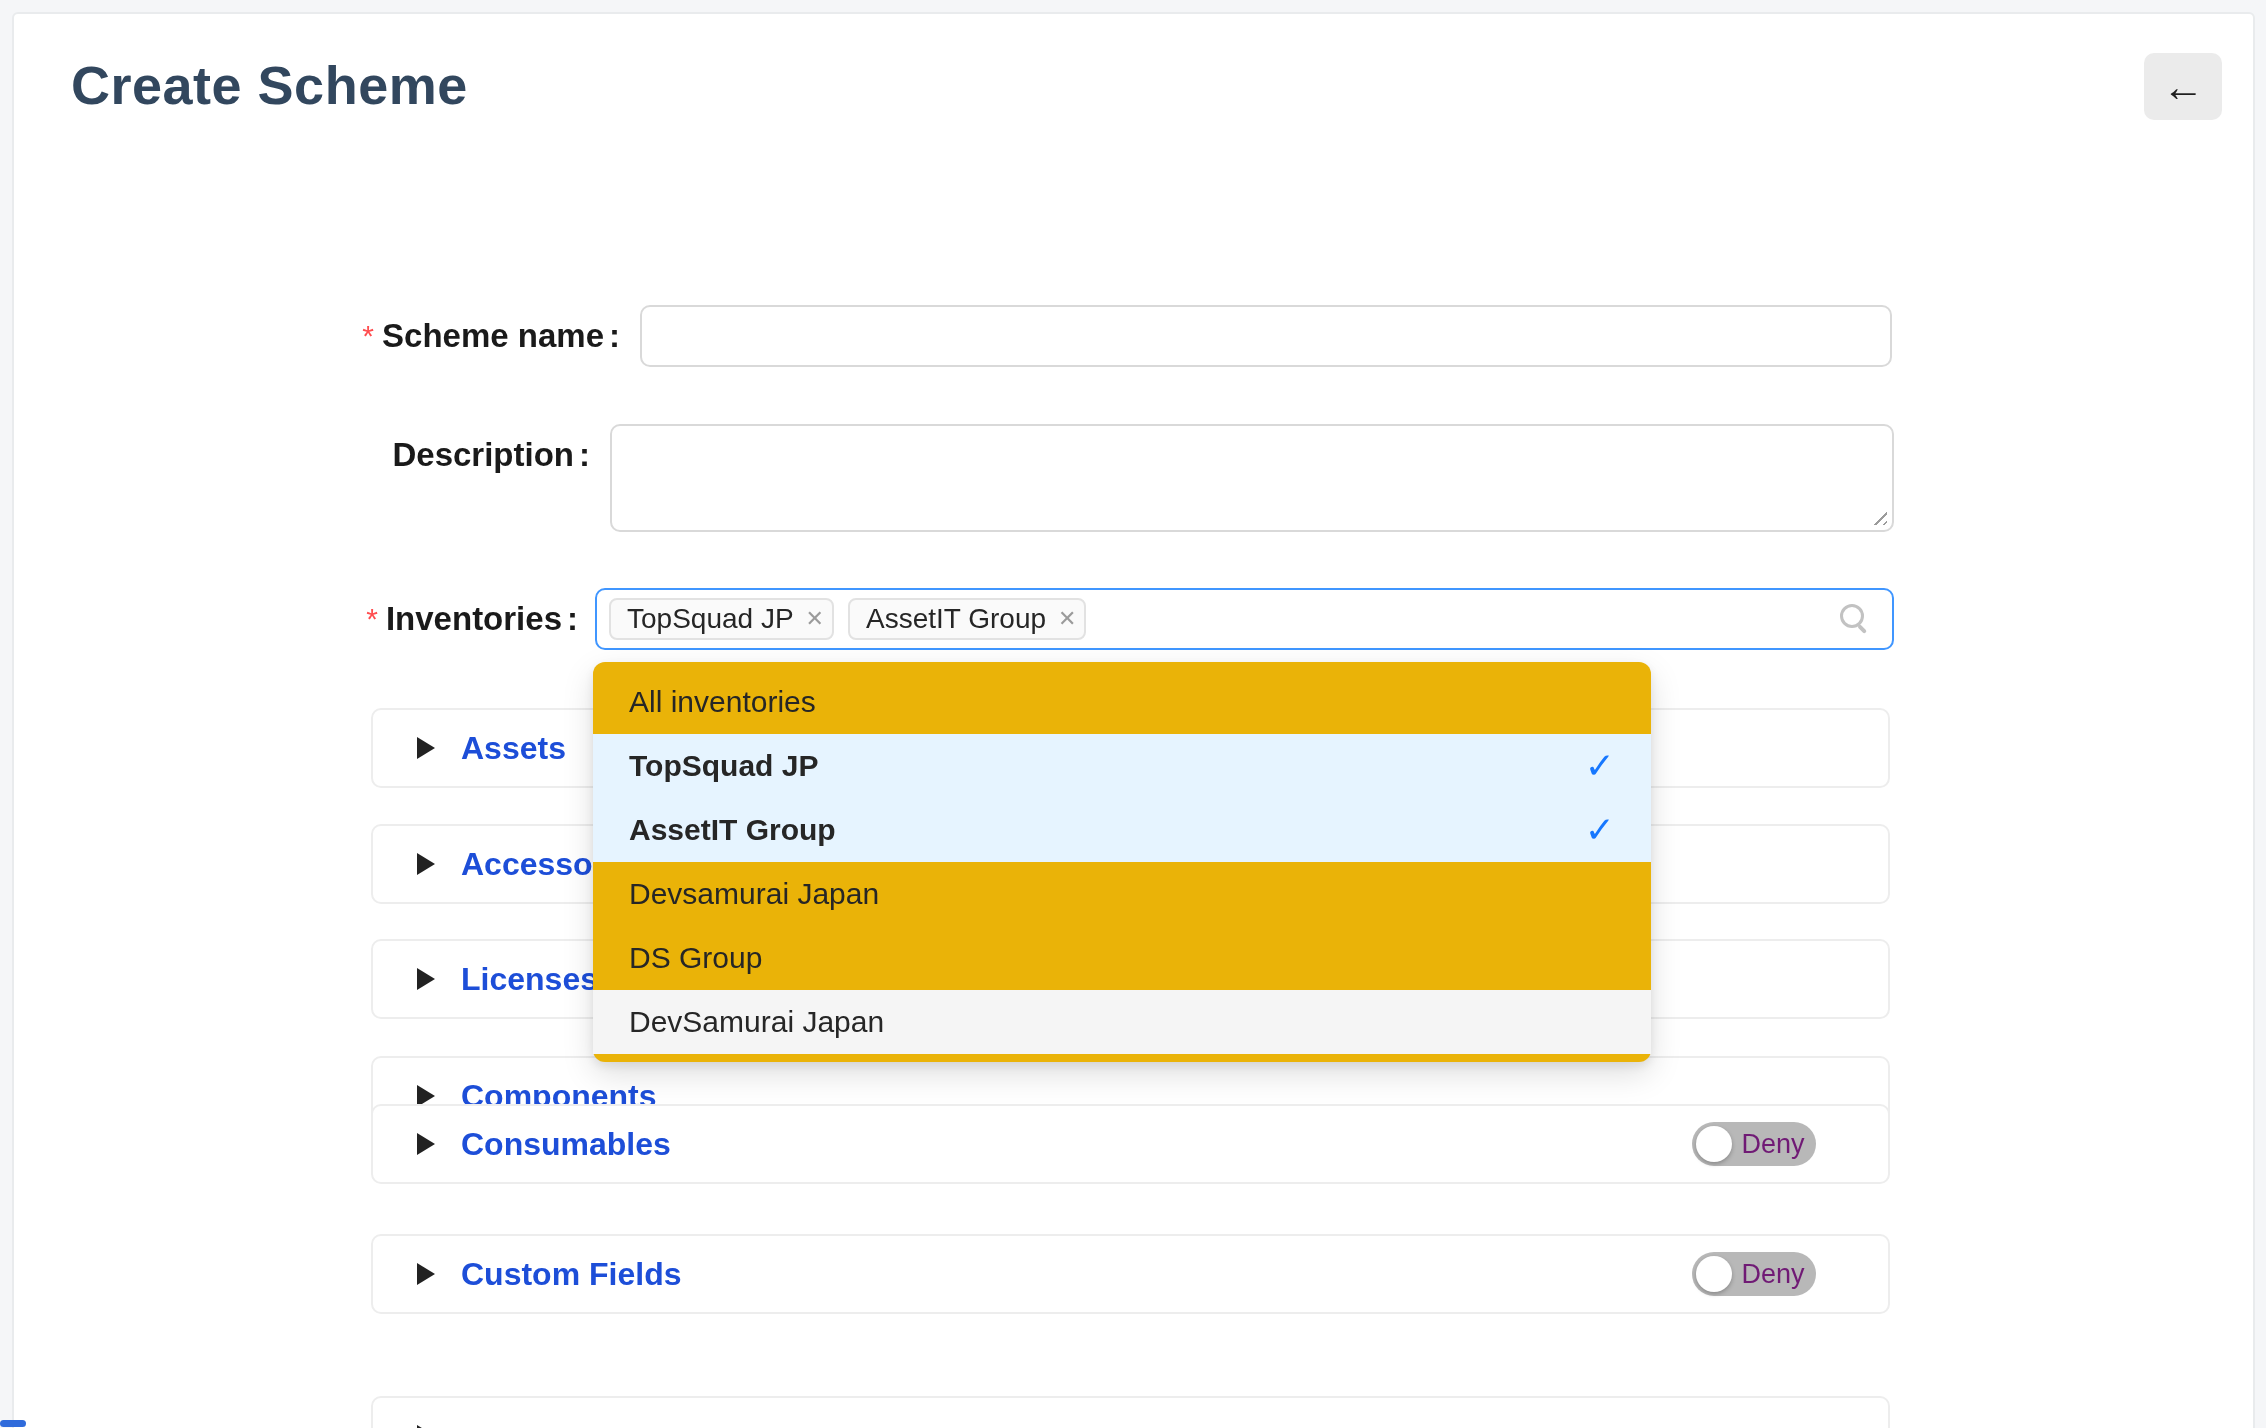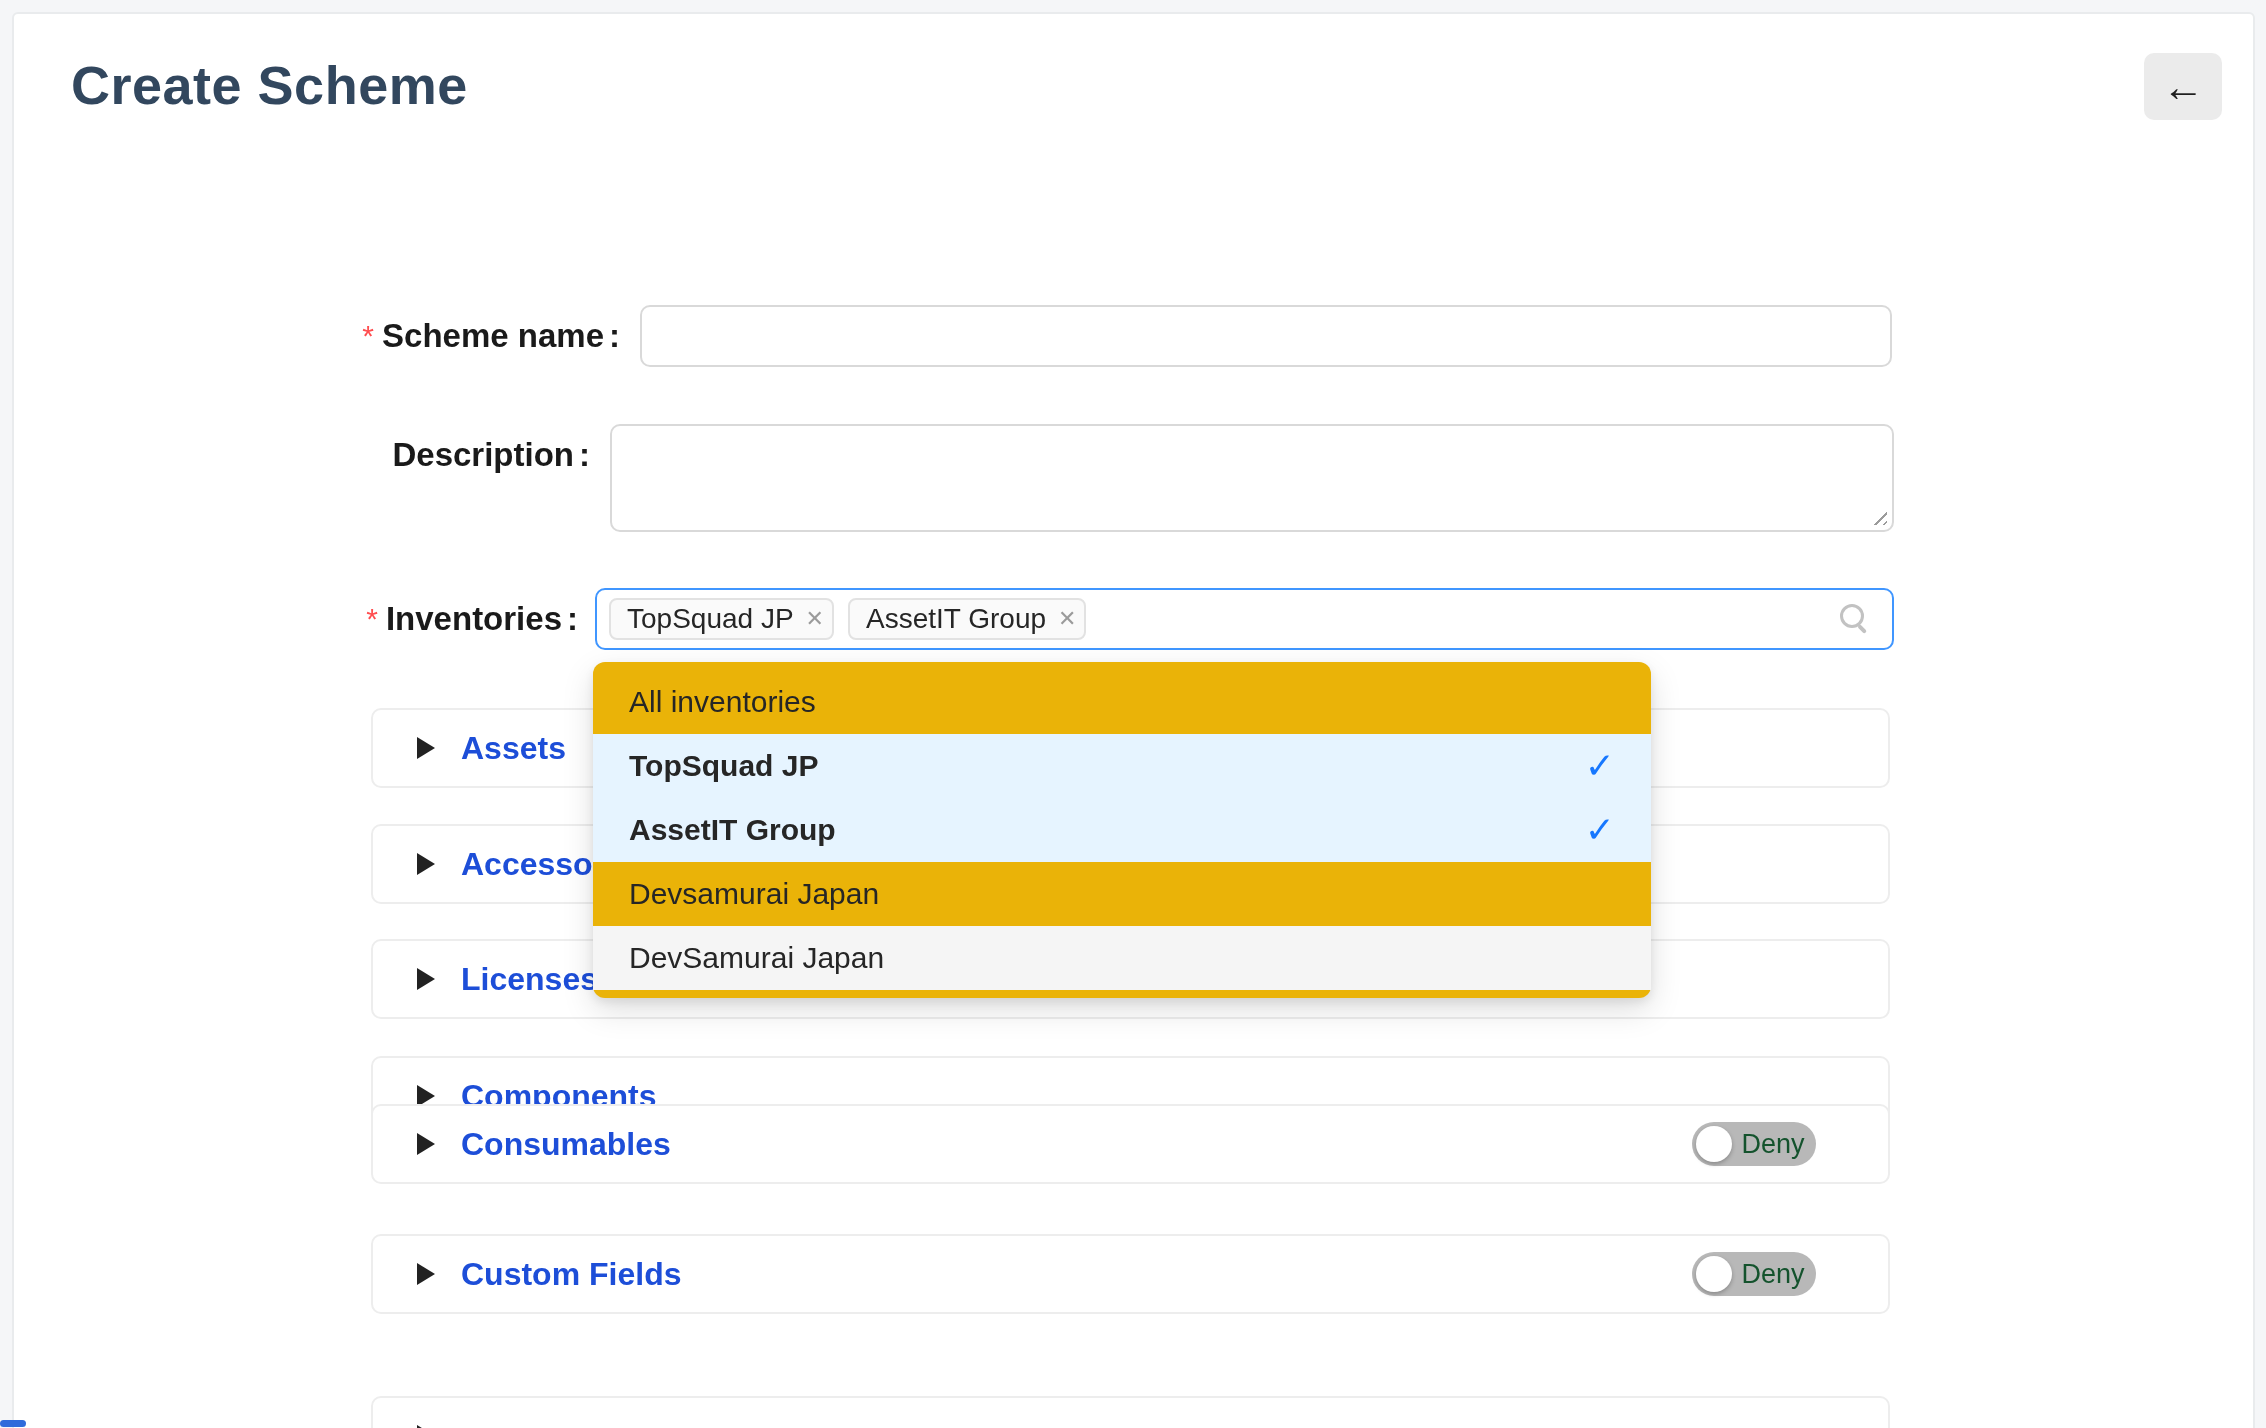--- a/index.html
+++ b/index.html
@@ -236,21 +236,21 @@
     left: 4px; top: 4px;
     width: 36px; height: 36px;
     border-radius: 50%;
     background: #fff;
     box-shadow: 0 2px 4px rgba(0,0,0,0.25);
   }
   .switch .switch-label {
     position: absolute;
     left: 46px; right: 8px; top: 0; bottom: 0;
     display: flex; align-items: center; justify-content: center;
-    color: #14532d;
+    color: #701a75;
     font-size: 27px;
   }
 
   .panel-assets       { top: 708px; }
   .panel-accessories  { top: 824px; }
   .panel-licenses     { top: 939px; }
   .panel-components   { top: 1056px; }
   .panel-consumables  { top: 1104px; }
   .panel-custom-fields{ top: 1234px; }
   .panel-partial      { top: 1396px; }
@@ -317,20 +317,23 @@
     <span>TopSquad JP</span>
     <span class="check">✓</span>
   </div>
   <div class="option selected">
     <span>AssetIT Group</span>
     <span class="check">✓</span>
   </div>
   <div class="option">
     <span>Devsamurai Japan</span>
   </div>
+  <div class="option">
+    <span>DS Group</span>
+  </div>
   <div class="option hovered">
     <span>DevSamurai Japan</span>
   </div>
 </div>
 
 <div class="panel panel-assets">
   <span class="caret"></span>
   <span class="panel-title">Assets</span>
 </div>
 

